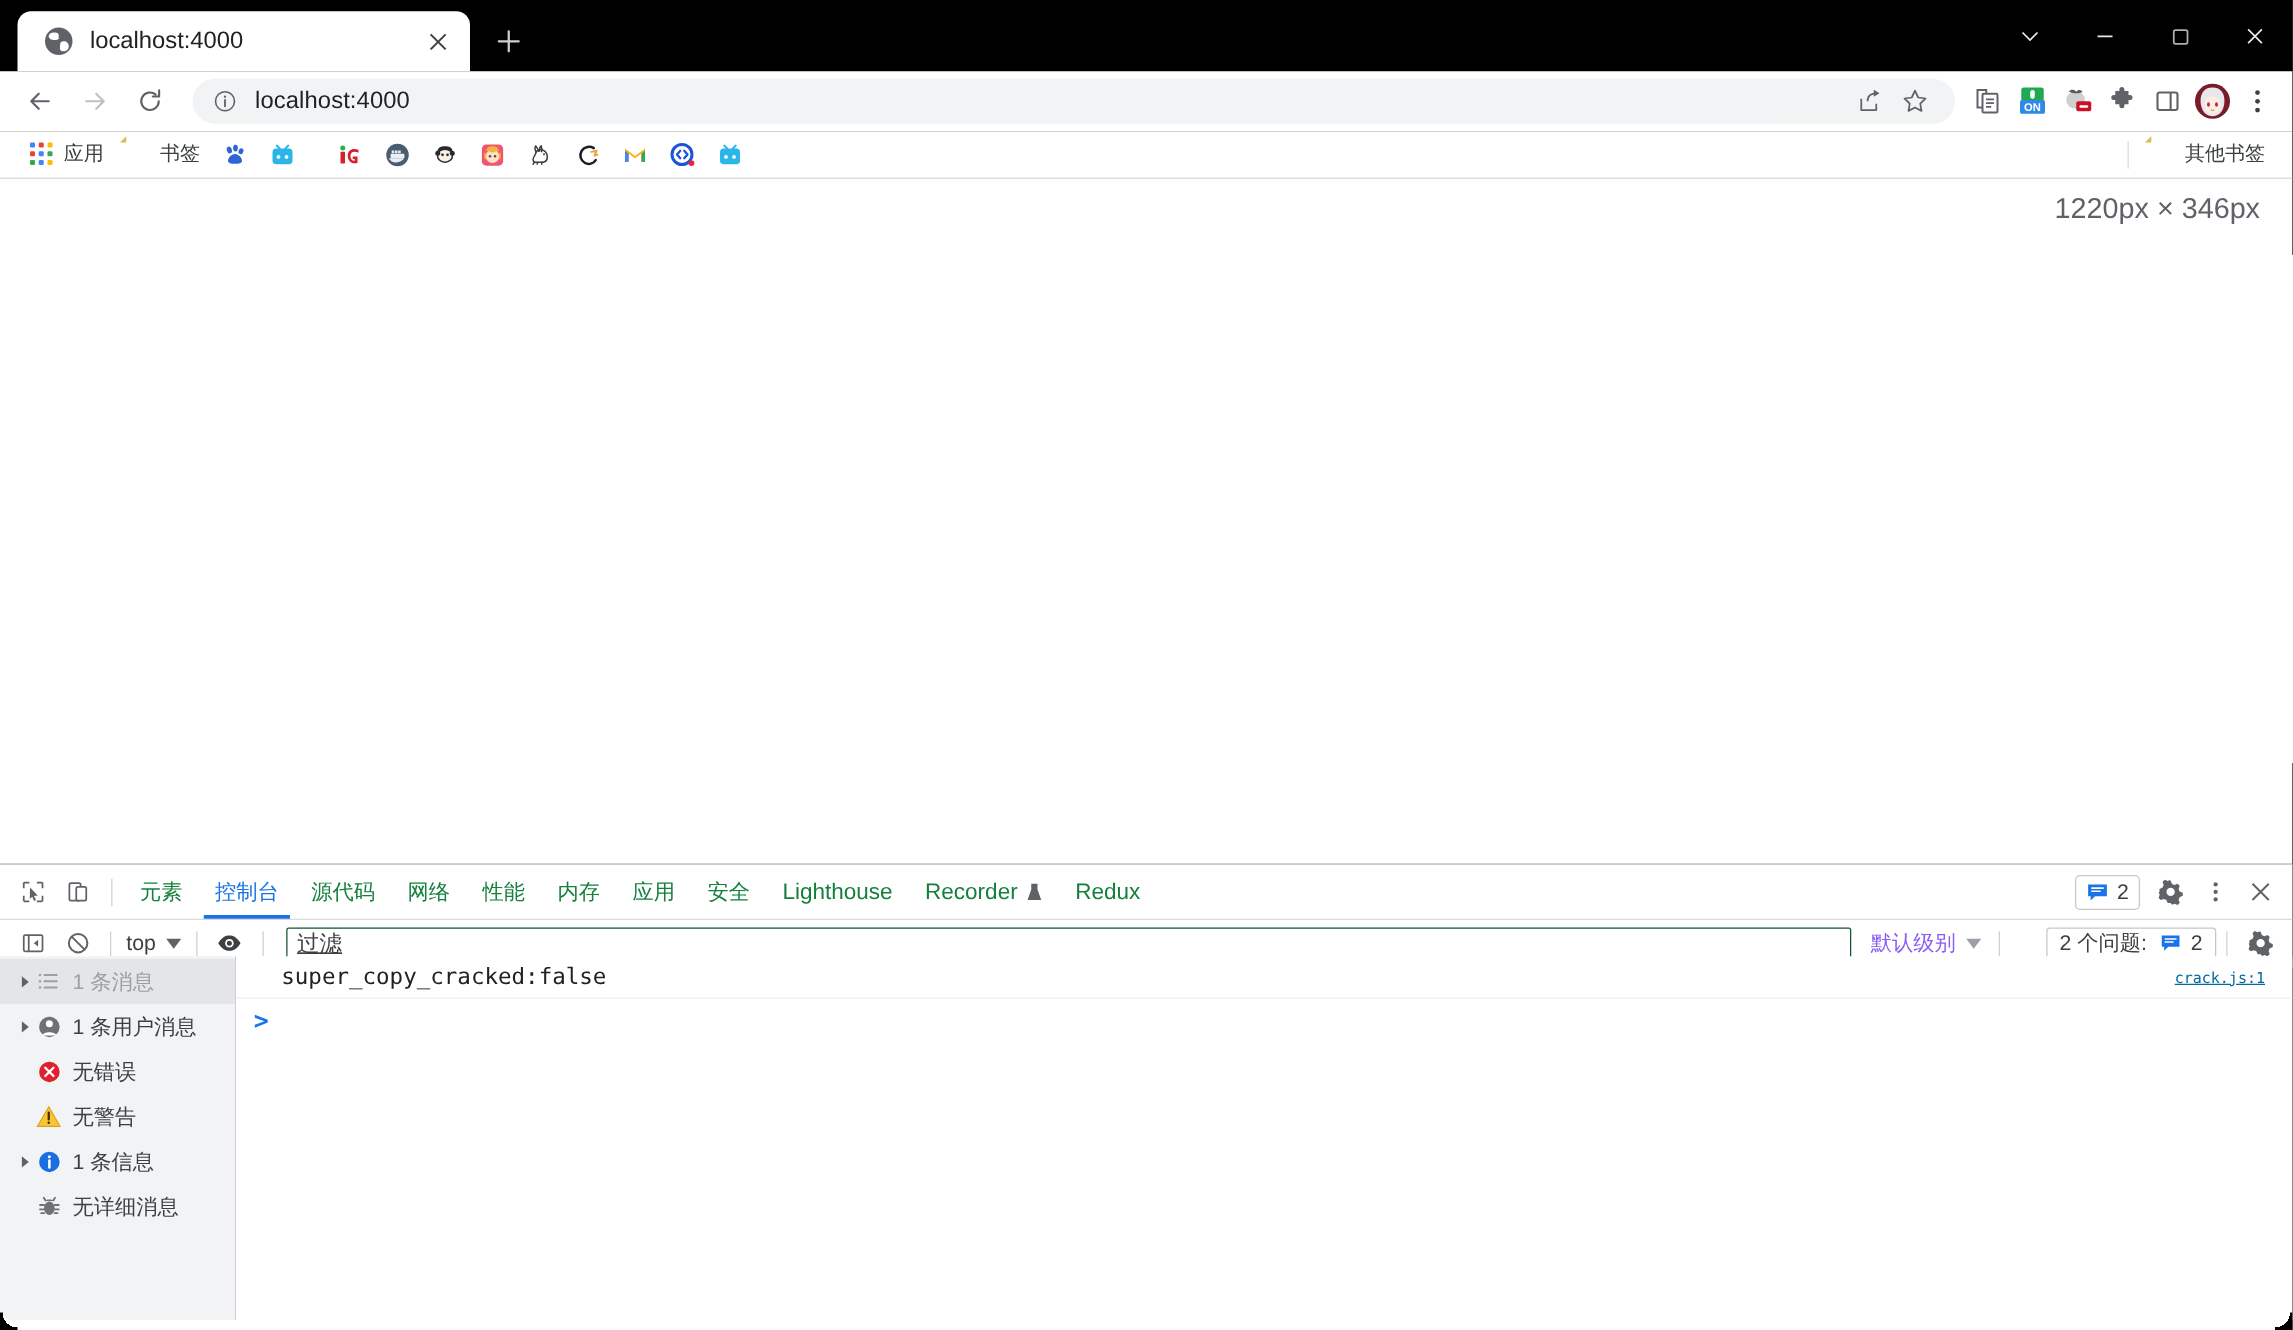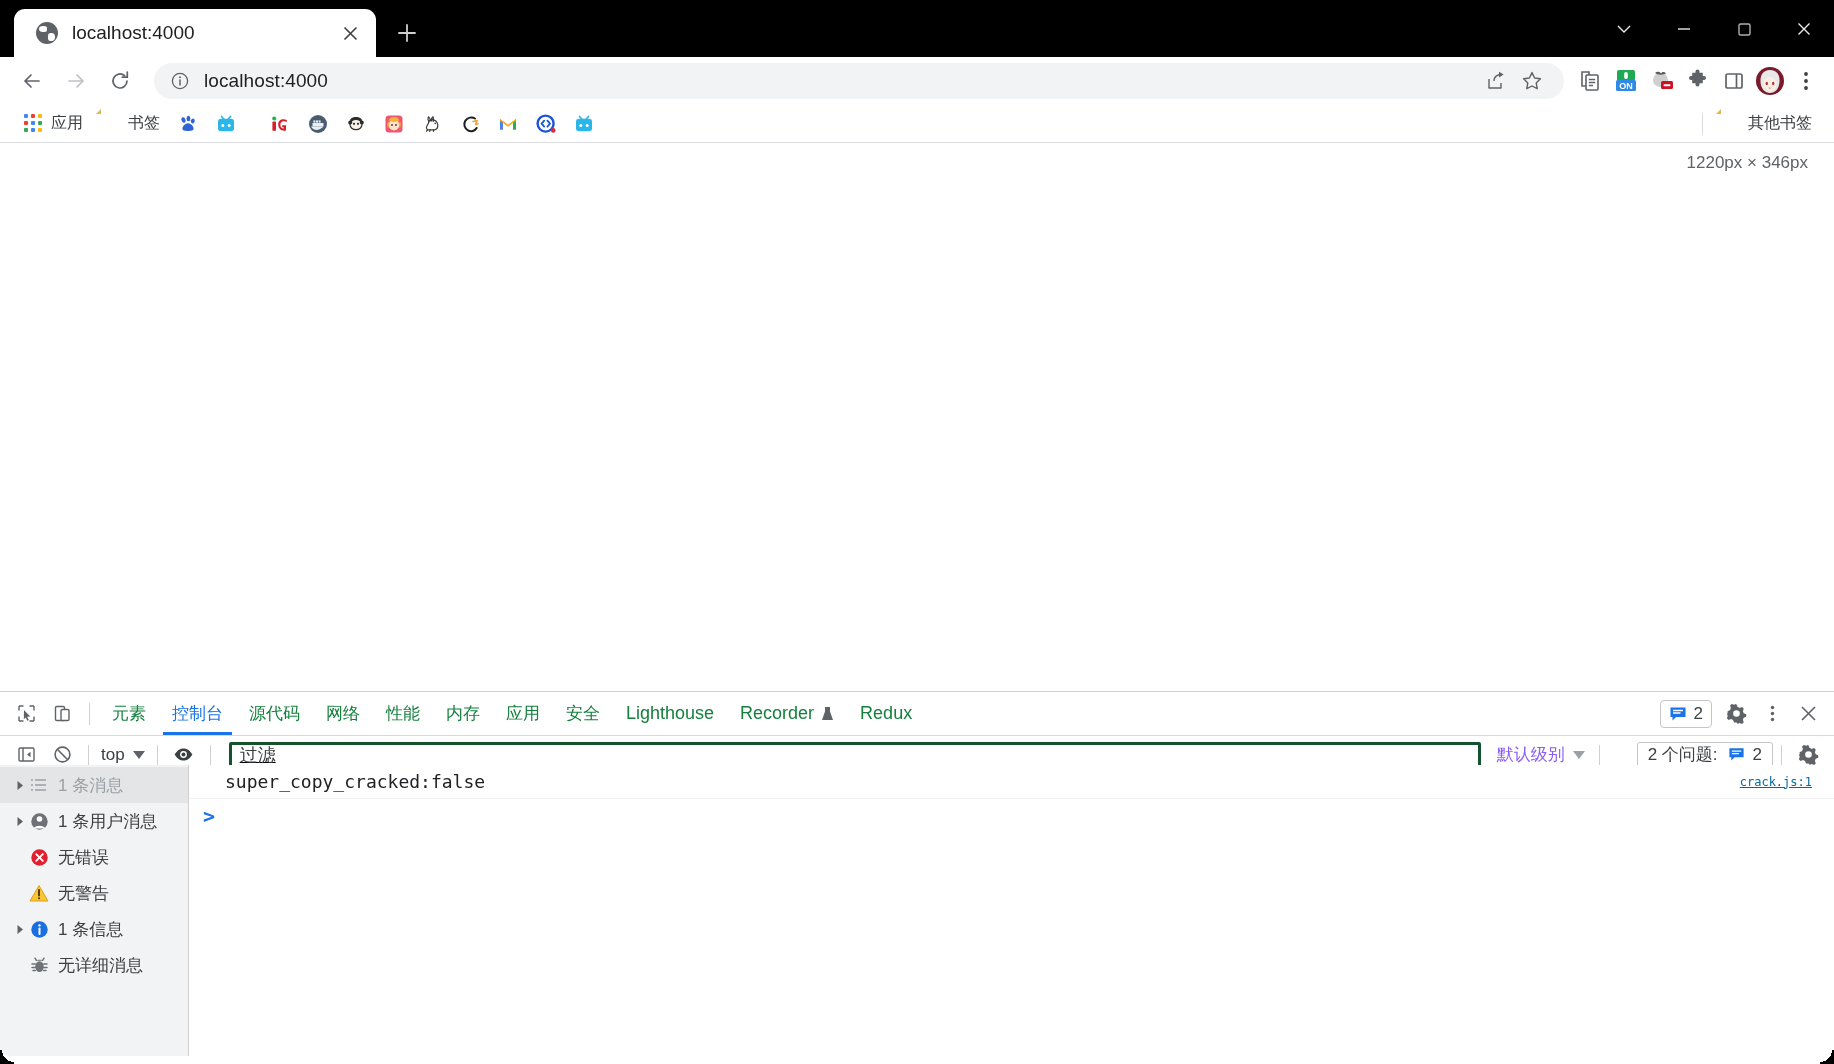--- a/index.html
+++ b/index.html
@@ -162,21 +162,21 @@
   .appsgrid i { display: block; width: 4px; height: 4px; border-radius: 1px; }
 
   
   .page {
     position: absolute; top: 143px; left: 0;
     width: 1834px; height: 548px;
     background: #fff;
   }
   .sizebadge {
     position: absolute; right: 26px; top: 10px;
-    font-size: 17px; color: #5f6368;
+    font-size: 23px; color: #5f6368;
   }
 
   
   .devtools {
     position: absolute; top: 691px; left: 0;
     width: 1834px; height: 373px;
     background: #fff;
     border-top: 1px solid #cdcdcd;
   }
   .dt-tabs {
@@ -242,21 +242,21 @@
     border-left: 6px solid transparent;
     border-right: 6px solid transparent;
     border-top: 8px solid #5f6368;
   }
   .caret.light {
     border-top-color: #9aa0a6;
   }
   .filterinput {
     flex: 1; height: 26px;
     margin: 0 10px;
-    border: 3px solid #14532d;
+    border: 1px solid #14532d;
     border-radius: 2px;
     background: #fff;
     display: flex; align-items: center;
     padding: 0 8px;
     text-decoration: underline;
   }
   .filterinput span {
     font-size: 18px; color: #3c4043;
   }
   .levelsel {

